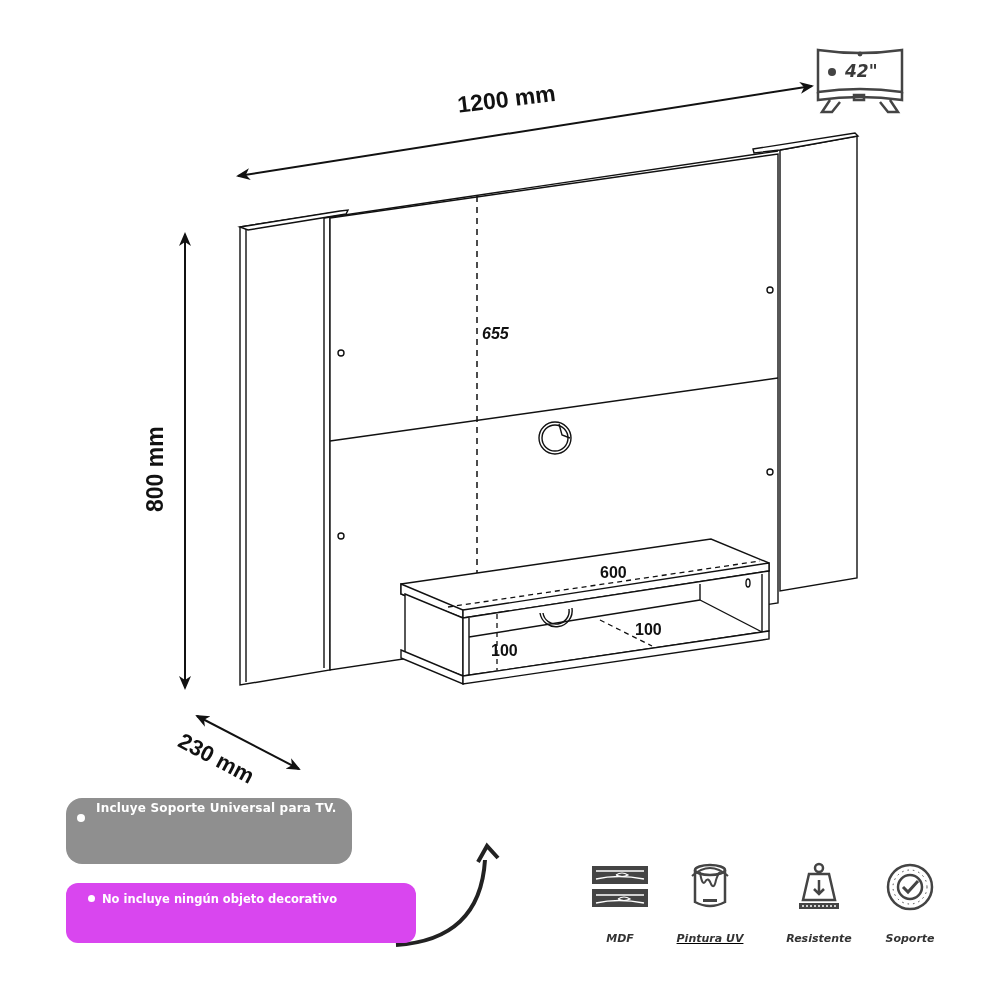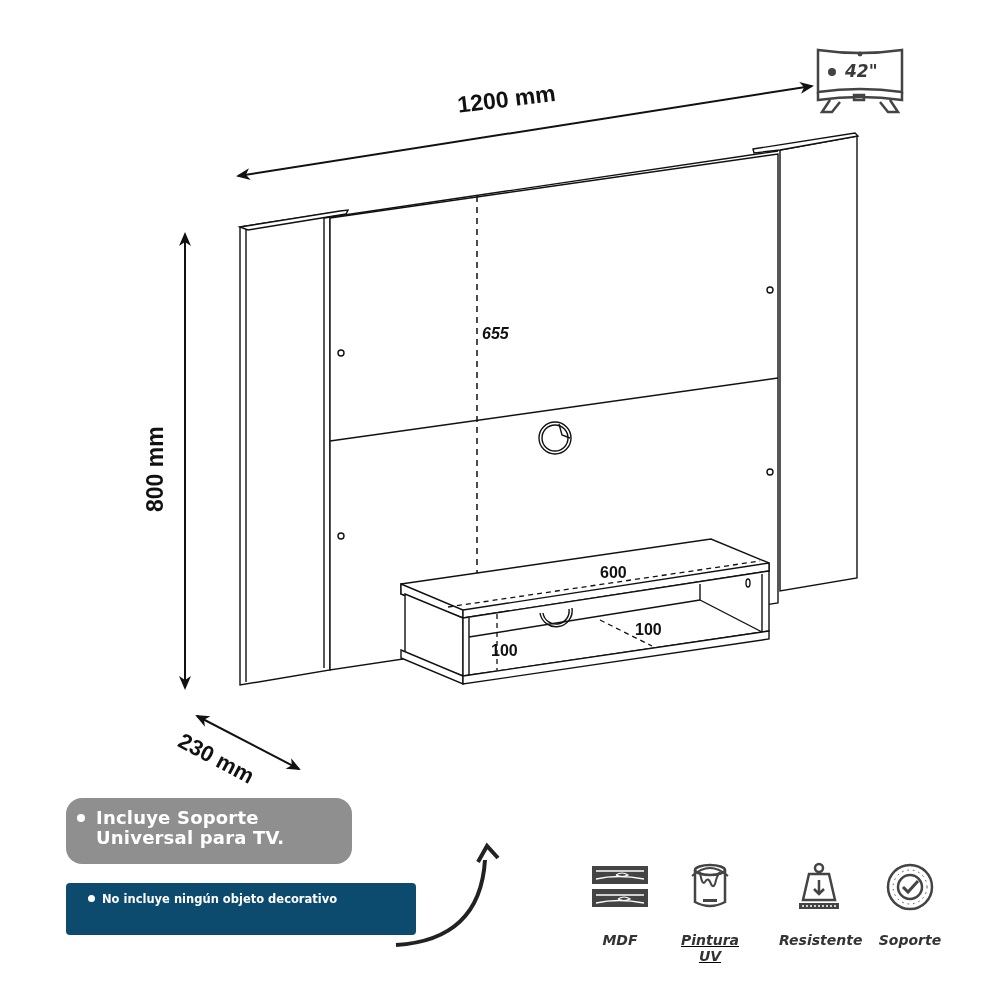--- a/index.html
+++ b/index.html
@@ -10,28 +10,28 @@
     .dim-800 { left: 142px; top: 512px; font-size: 23px; transform: rotate(-90deg); transform-origin: left top; }
     .dim-230 { left: 186px; top: 728px; font-size: 22px; transform: rotate(28deg); transform-origin: left top; }
     .small-dim { position: absolute; font-family: "Liberation Sans", sans-serif; font-weight: bold; font-size: 16px; color: #111; }
     .d655 { left: 482px; top: 325px; font-style: italic; }
     .d600 { left: 556px; top: 564px; margin-left: 44px; }
     .d200 { left: 635px; top: 621px; }
     .d100 { left: 491px; top: 642px; }
     .tv-size { position: absolute; left: 845px; top: 61px; font-family: "DejaVu Sans", sans-serif; font-weight: bold; font-style: italic; font-size: 17px; color: #3a3a3a; }
     .note { position: absolute; color: #fff; font-family: "DejaVu Sans", sans-serif; font-weight: bold; }
     .note-gray { left: 66px; top: 798px; width: 286px; height: 66px; background: #8f8f8f; border-radius: 16px; }
-    .note-gray .txt { position: absolute; left: 30px; top: 10px; font-size: 18px; line-height: 20px; letter-spacing: 0.2px; }
+    .note-gray .txt { position: absolute; left: 30px; top: 0; font-size: 12px; line-height: 20px; letter-spacing: 0.2px; }
     .note-gray .dot { position: absolute; left: 11px; top: 16px; width: 8px; height: 8px; background: #fff; border-radius: 50%; }
-    .note-orange { left: 66px; top: 883px; width: 350px; height: 52px; background: #0c4a6e; border-radius: 4px; }
+    .note-orange { left: 66px; top: 883px; width: 350px; height: 60px; background: #d946ef; border-radius: 12px; }
     .note-orange .txt { position: absolute; left: 36px; top: 8px; font-size: 11.5px; line-height: 17px; }
     .note-orange .dot { position: absolute; left: 22px; top: 12px; width: 7px; height: 7px; background: #fff; border-radius: 50%; }
     .feature { position: absolute; top: 862px; width: 80px; text-align: center; }
     .feature .icon { width: 64px; height: 50px; margin: 0 auto; }
-    .feature .lbl { margin-top: 16px; font-family: "DejaVu Sans", sans-serif; font-weight: bold; font-size: 14px; color: #333; font-style: italic; }
+    .feature .lbl { margin-top: 16px; font-family: "DejaVu Sans", sans-serif; font-weight: bold; font-size: 11px; color: #333; font-style: italic; }
     .f-mdf { left: 580px; }
     .f-pintura { left: 670px; text-decoration: underline; }
     .f-resist { left: 779px; }
     .f-calidad { left: 870px; }
   </style>
 </head>
 <body>
 
 <svg class="canvas" viewBox="0 0 1000 1000" xmlns="http://www.w3.org/2000/svg">
   <defs>

